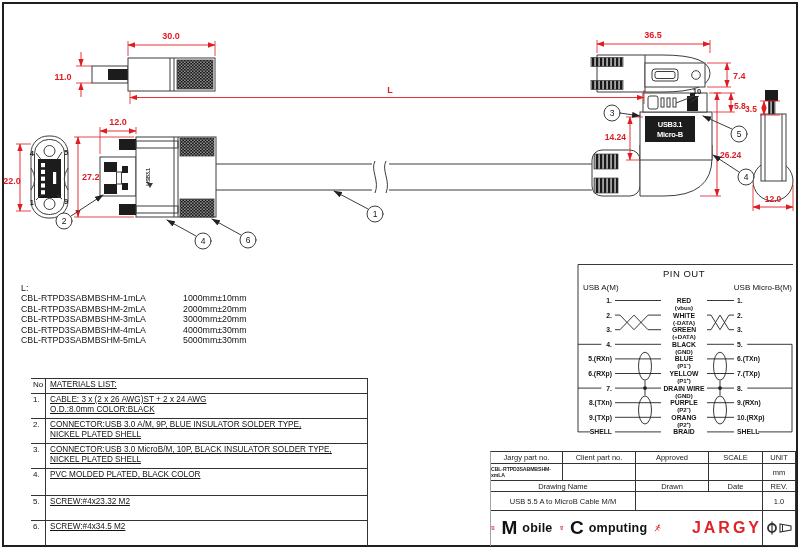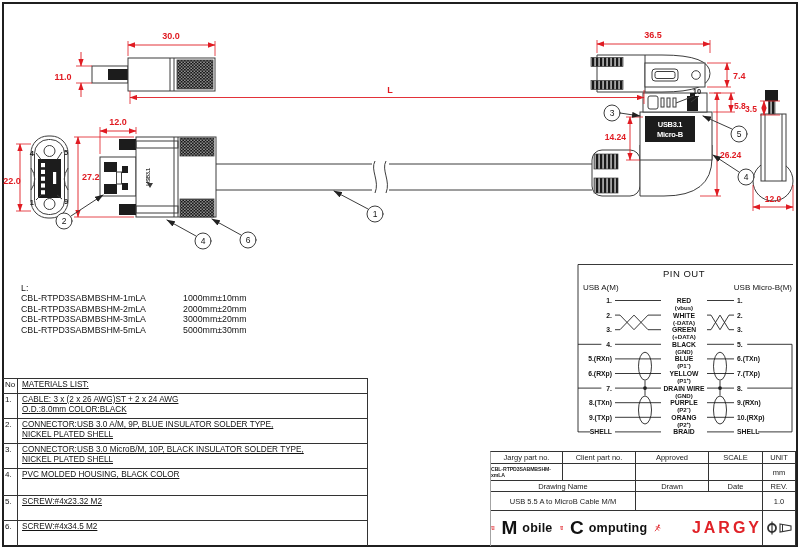--- a/index.html
+++ b/index.html
@@ -25,21 +25,21 @@
   svg.draw .pl,svg.draw .pr{fill:#141414;font-size:6.8px;font-weight:700;}
   svg.draw .pc{fill:#141414;font-size:6.8px;font-weight:700;}
   svg.draw .ps{fill:#141414;font-size:6.1px;font-weight:700;}
   svg.draw .pw{stroke:#222;stroke-width:0.9;fill:none;}
 
   #length-list{position:absolute;left:21px;top:283px;font-size:8.8px;line-height:10.45px;color:#141414;}
   .llrow{display:flex;}
   .llpn{width:162px;}
 
   #materials{position:absolute;left:3px;top:378px;width:365px;box-sizing:border-box;
-             border-right:1px solid #333;color:#141414;}
+             border-right:1px solid #333;color:#141414;padding-left:28px;}
   .mrow{display:flex;border-top:1px solid #333;box-sizing:border-box;overflow:hidden;}
   .mno{width:15px;min-width:15px;border-right:1px solid #333;font-size:8px;
        padding:1px 0 0 2px;box-sizing:border-box;}
   .mtx{font-size:8.2px;line-height:10.3px;padding:1px 0 0 4px;white-space:pre-line;text-decoration:underline;}
 
   #title-block{position:absolute;left:490px;top:451px;width:305px;height:94px;
       display:grid;grid-template-columns:72px 73px 73px 54px 33px;
       grid-template-rows:12px 17px 11px 19px 35px;
       border-left:1px solid #a3a3a3;border-top:1px solid #333;box-sizing:content-box;color:#222;}
   .tb{border-right:1px solid #333;border-bottom:1px solid #333;display:flex;
@@ -383,20 +383,24 @@
       </div>
       <div class="llrow">
         <span class="llpn">CBL-RTPD3SABMBSHM-2mLA</span>
         <span>2000mm±20mm</span>
       </div>
       <div class="llrow">
         <span class="llpn">CBL-RTPD3SABMBSHM-3mLA</span>
         <span>3000mm±20mm</span>
       </div>
       <div class="llrow">
+        <span class="llpn">CBL-RTPD3SABMBSHM-4mLA</span>
+        <span>4000mm±30mm</span>
+      </div>
+      <div class="llrow">
         <span class="llpn">CBL-RTPD3SABMBSHM-5mLA</span>
         <span>5000mm±30mm</span>
       </div>
     </div>
 
   <div id="materials">
       <div class="mrow" style="height: 15px;">
         <div class="mno">No</div>
         <div class="mtx">MATERIALS LIST:</div>
       </div>
@@ -410,21 +414,21 @@
         <div class="mtx">CONNECTOR:USB 3.0 A/M, 9P, BLUE INSULATOR SOLDER TYPE,
 NICKEL PLATED SHELL</div>
       </div>
       <div class="mrow" style="height: 25px;">
         <div class="mno">3.</div>
         <div class="mtx">CONNECTOR:USB 3.0 MicroB/M, 10P, BLACK INSULATOR SOLDER TYPE,
 NICKEL PLATED SHELL</div>
       </div>
       <div class="mrow" style="height: 27px;">
         <div class="mno">4.</div>
-        <div class="mtx">PVC MOLDED HOUSING, BLACK COLOR</div>
+        <div class="mtx">PVC MOLDED PLATED, BLACK COLOR</div>
       </div>
       <div class="mrow" style="height: 25px;">
         <div class="mno">5.</div>
         <div class="mtx">SCREW:#4x23.32 M2</div>
       </div>
       <div class="mrow" style="height: 26px;">
         <div class="mno">6.</div>
         <div class="mtx">SCREW:#4x34.5 M2</div>
       </div>
     </div>

